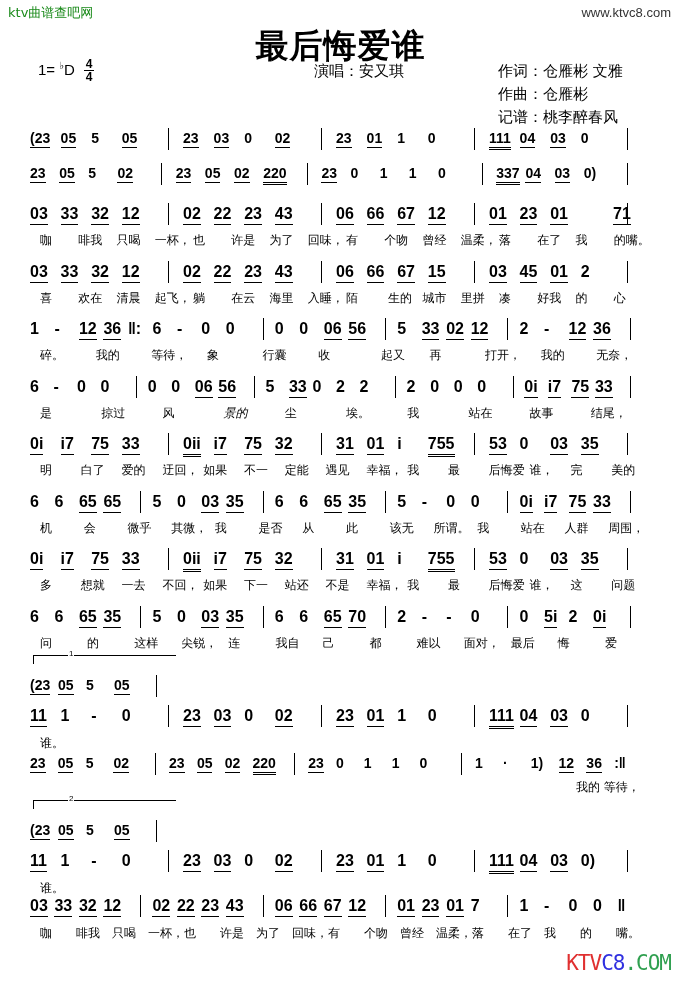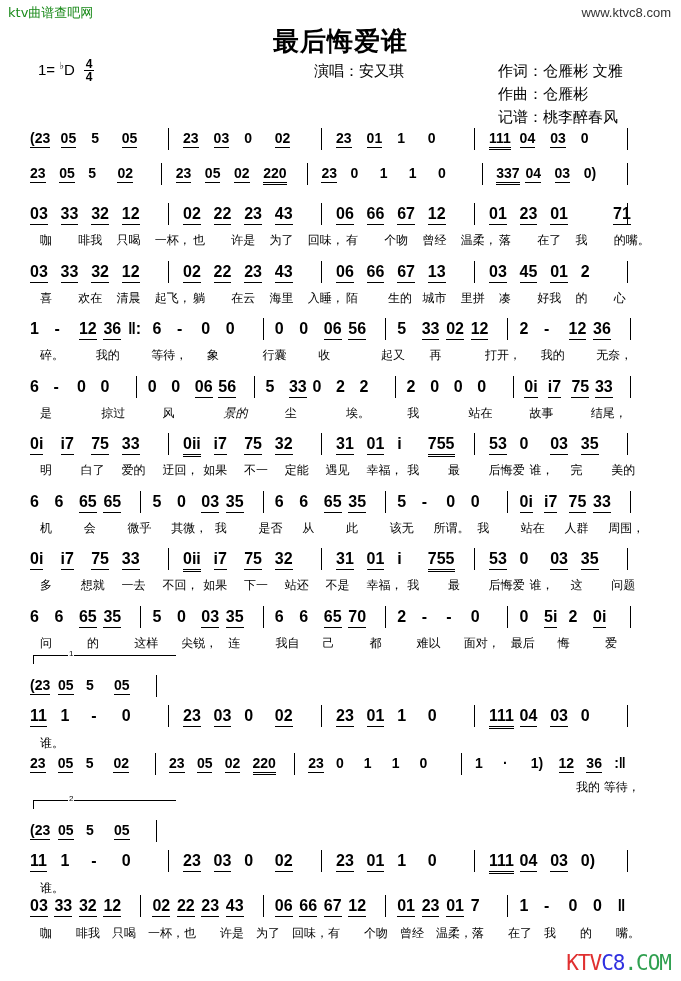--- a/index.html
+++ b/index.html
@@ -1,20 +1,20 @@
 <!DOCTYPE html>
 <html><head>
 <meta charset="utf-8">
 <style>
   html, body { margin:0; padding:0; background:#ffffff; }
   body { width:681px; height:981px; position:relative; overflow:hidden; color:#000; font-family:"Liberation Sans", "DejaVu Sans", sans-serif; }
   .abs { position:absolute; }
   .site-left { left:8px; top:4px; font-size:13px; color:#1a8a1a; font-family:"DejaVu Sans", sans-serif; }
   .site-right { right:10px; top:5px; font-size:13px; color:#333; font-family:"Liberation Sans", sans-serif; }
-  .title { left:0; width:681px; top:24px; text-align:center; font-size:26px; font-weight:bold; font-family:"DejaVu Serif", serif; letter-spacing:1px; }
+  .title { left:0; width:681px; top:24px; text-align:center; font-size:33px; font-weight:bold; font-family:"DejaVu Serif", serif; letter-spacing:1px; }
   .key { left:38px; top:60px; font-size:15px; }
   .key sup { font-size:10px; }
   .timesig { left:84px; top:58px; font-size:12px; font-weight:bold; text-align:center; line-height:12px; }
   .timesig .frac-line { border-top:1px solid #000; width:10px; margin:0 auto; }
   .singer { left:314px; top:62px; font-size:15px; font-family:"DejaVu Serif", serif; }
   .credit { left:498px; font-size:15px; font-family:"DejaVu Serif", serif; }
   .row { position:absolute; left:30px; width:620px; height:26px; font-weight:bold; font-size:16px; white-space:nowrap; }
   .row.small { font-size:14px; font-weight:bold; }
   .cell { position:absolute; top:0; }
   .ul { border-bottom:1.5px solid #000; padding-bottom:1px; }
@@ -137,21 +137,21 @@
       <span class="cell ul" style="left: 91.8px;">12</span>
       <div class="bar" style="left: 137.7px;"></div>
       <span class="cell ul" style="left: 153px;">02</span>
       <span class="cell ul" style="left: 183.6px;">22</span>
       <span class="cell ul" style="left: 214.2px;">23</span>
       <span class="cell ul" style="left: 244.8px;">43</span>
       <div class="bar" style="left: 290.7px;"></div>
       <span class="cell ul" style="left: 306px;">06</span>
       <span class="cell ul" style="left: 336.6px;">66</span>
       <span class="cell ul" style="left: 367.2px;">67</span>
-      <span class="cell ul" style="left: 397.8px;">13</span>
+      <span class="cell ul" style="left: 397.8px;">15</span>
       <div class="bar" style="left: 443.7px;"></div>
       <span class="cell ul" style="left: 459px;">03</span>
       <span class="cell ul" style="left: 489.6px;">45</span>
       <span class="cell ul" style="left: 520.2px;">01</span>
       <span class="cell" style="left: 550.8px;">2</span>
       <div class="bar" style="left: 596.7px;"></div>
     </div>
     <div class="lyric" style="top: 290px; left: 30px; width: 612px;">
       <span style="left: 10px;">喜</span>
       <span style="left: 48.25px;">欢在</span>

